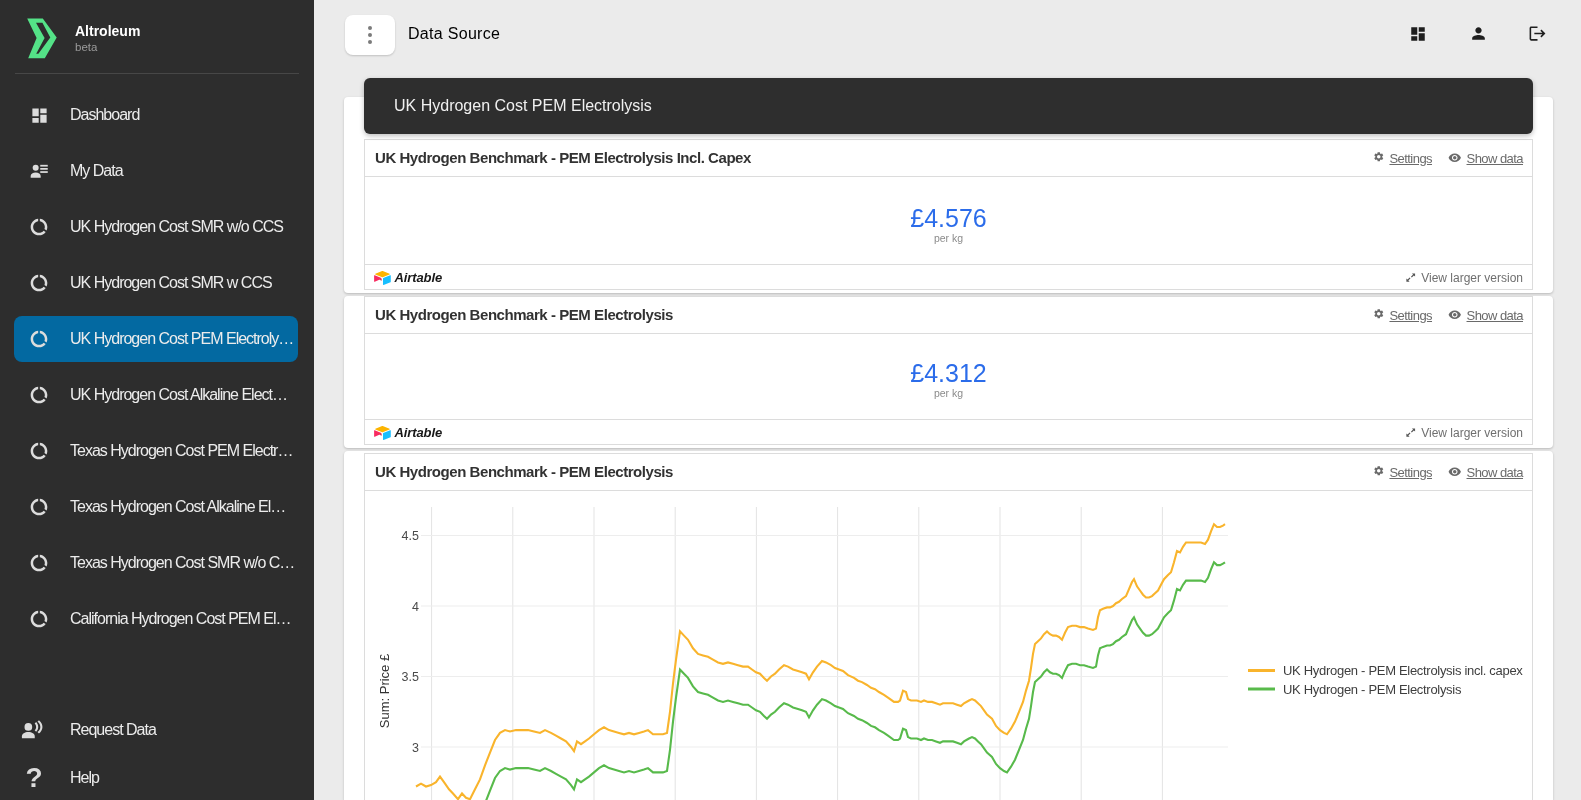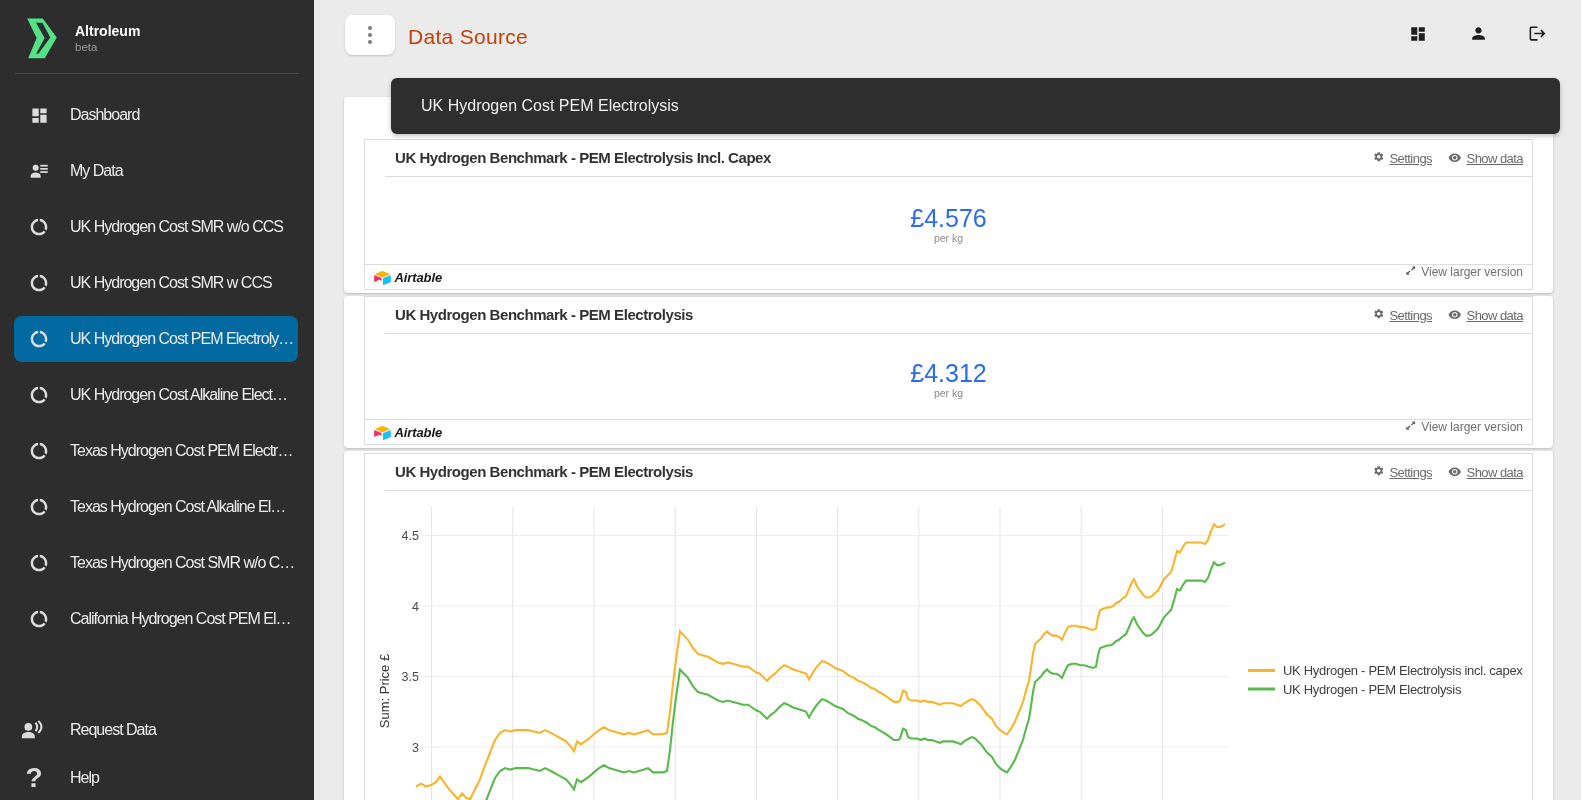--- a/index.html
+++ b/index.html
@@ -13,38 +13,38 @@
 #sep { position:absolute; left:15px; right:15px; top:73px; height:1px; background:#474747; }
 .mrow { position:absolute; left:14px; width:284px; height:46px; border-radius:8px; }
 .mrow.sel { background:#0369a1; }
 .mic { position:absolute; left:15px; top:0; width:20px; height:46px; display:flex; align-items:center; justify-content:center; }
 .mtx { position:absolute; left:56px; top:0; height:46px; line-height:46px; font-size:16px; letter-spacing:-1px; color:#ececec; white-space:nowrap; }
 
 #menubtn { position:absolute; left:345px; top:15px; width:50px; height:40px; background:#fff; border-radius:8px;
   box-shadow:0 1px 2px rgba(0,0,0,0.18); }
 #menudots { position:absolute; left:50%; top:50%; transform:translate(-50%,-50%); width:4px; }
 #menudots div { width:4px; height:4px; border-radius:50%; background:#7b7b7b; margin:3px 0; }
-#pagetitle { position:absolute; left:408px; top:25px; font-size:21px; letter-spacing:0.3px; color:#c2410c; }
+#pagetitle { position:absolute; left:408px; top:25px; font-size:16px; letter-spacing:0.3px; color:#000000; }
 .hicon { position:absolute; top:24px; }
 
 .paper { position:absolute; left:344px; width:1209px; background:#fff; border-radius:4px;
   box-shadow:0 1px 3px rgba(0,0,0,0.12), 0 1px 2px rgba(0,0,0,0.1); }
 #banner { position:absolute; left:364px; top:78px; width:1169px; height:56px; background:#2e2e2e; border-radius:6px;
-  box-shadow:0 2px 5px rgba(0,0,0,0.25);margin-left:27px; }
+  box-shadow:0 2px 5px rgba(0,0,0,0.25); }
 #banner span { position:absolute; left:30px; top:0; line-height:56px; font-size:16px; color:#f0f0f0; }
-.ibox { position:absolute; left:20px; width:1169px; border:1px solid #dcdcdc; background:#fff;padding-left:20px; }
+.ibox { position:absolute; left:20px; width:1169px; border:1px solid #dcdcdc; background:#fff; }
 .chead { position:relative; height:37px; border-bottom:1px solid #dcdcdc; }
 .ctitle { position:absolute; left:10px; top:0; line-height:36px; font-size:15px; font-weight:bold; letter-spacing:-0.45px; color:#323232; }
 .cbtns { position:absolute; right:9px; top:0; height:36px; display:flex; align-items:center; }
 .cbtn { display:inline-flex; align-items:flex-start; font-size:13px; letter-spacing:-0.55px; color:#6a6a6a;text-decoration:underline; }
 .cbtn svg { margin-right:5px; }
 .cfoot { position:absolute; left:0; right:0; bottom:0; height:25px; border-top:1px solid #dcdcdc; }
 .atl { position:absolute; left:7.5px; top:0; height:25px; display:inline-flex; align-items:center; }
 .atw { font-size:13px; font-weight:bold; color:#181818; margin-left:3px; letter-spacing:-0.1px;font-style:italic; }
-.vlv { position:absolute; right:9px; top:0; height:25px; display:inline-flex; font-size:12px; color:#6f6f6f; }
+.vlv { position:absolute; right:9px; top:0; height:25px; display:inline-flex; align-items:center; font-size:12px; color:#6f6f6f; }
 .vlv svg { margin-right:5px; }
 .bignum { position:absolute; left:0; right:0; text-align:center; font-size:25px; color:#2b6cea; }
 .perkg { position:absolute; left:0; right:0; text-align:center; font-size:10.5px; color:#8b8b8b; }
 </style></head>
 <body>
 <div id="sidebar">
 <svg id="logo" width="36" height="44" viewBox="0 0 36 44">
       <path fill="#54e287" fill-rule="evenodd" d="M3.2 2.5 L18.8 2.5 L32.7 21.5 L20.8 42.3 L4.2 42.3 L12.6 22 Z M12.0 6.7 L18.4 6.7 L26.3 21.4 L14.4 37.8 L12.2 37.8 L20.6 22 Z"></path>
     </svg>
 <div id="brand">Altroleum</div>

